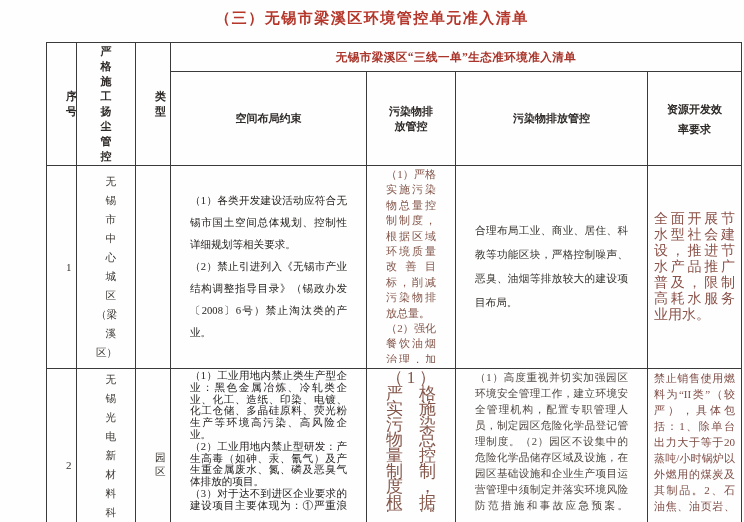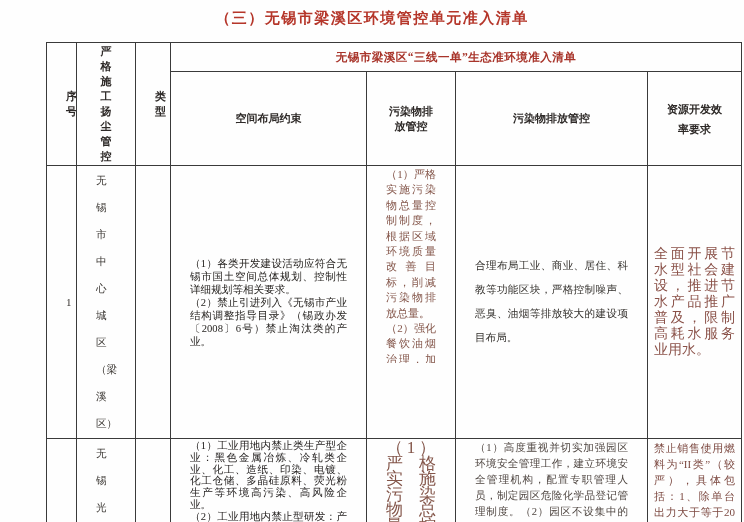--- a/index.html
+++ b/index.html
@@ -36,26 +36,26 @@
   }
   .th-left{vertical-align:middle;}
   .th-resource{line-height:20px;padding:0 7px;}
   tr.row1 td{height:200px;}
   tr.row2 td{height:148px;vertical-align:top;}
   td{font-size:10.6px;vertical-align:middle;text-align:justify;}
   .cellbox{overflow:hidden;}
   tr.row1 .cellbox{max-height:196px;}
   tr.row2 .cellbox{max-height:142px;}
   .c-index{text-align:center;color:#3a3632;font-size:11px;}
-  .c-name{text-align:left;line-height:27px;color:#3a3632;padding:0 7px;}
+  .c-name{text-align:right;line-height:19px;color:#3a3632;padding:0 7px;}
   .c-type{color:#3a3632;}
   tr.row1 .c-type{line-height:32px;}
   .pre{white-space:pre-line;}
   
-  tr.row1 .c-spatial{line-height:13px;color:#262320;}
+  tr.row1 .c-spatial{line-height:22px;color:#262320;}
   tr.row1 .c-pollutant{line-height:15.4px;vertical-align:top;color:#84564a;font-size:11px;}
   tr.row1 .c-risk{line-height:24px;color:#33302c;}
   tr.row1 .c-resource{line-height:16px;color:#8a5148;font-size:14px;padding:0 6px;}
   tr.row2 .c-spatial{line-height:11.8px;color:#242120;}
   tr.row2 .c-pollutant{line-height:15.6px;color:#84564a;font-size:17px;}
   tr.row2 .c-risk{line-height:16px;color:#4e4540;}
   tr.row2 .c-resource{line-height:16px;color:#7d4a42;font-size:11px;padding:1px 6px;}
   .page-number{
     position:absolute;top:486px;left:0;width:100%;text-align:center;
     font-size:11px;color:#3a3632;

